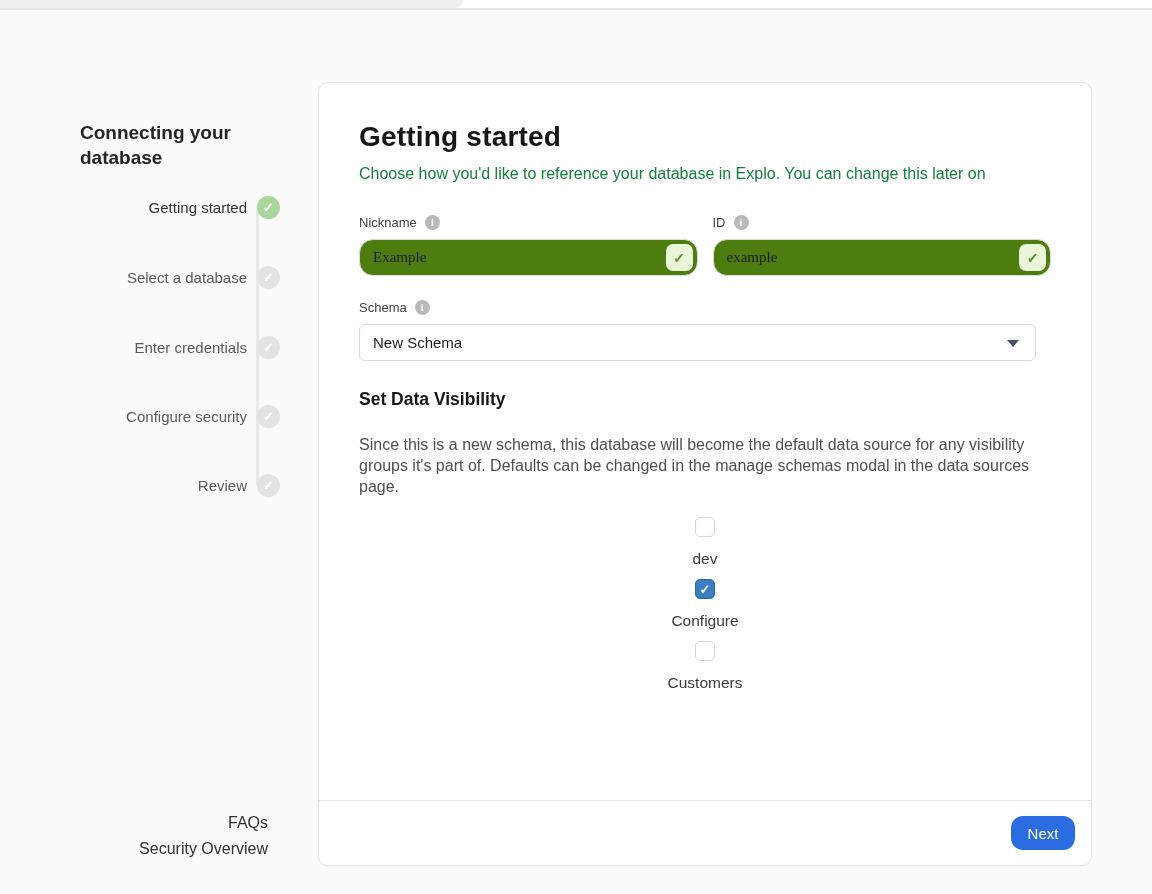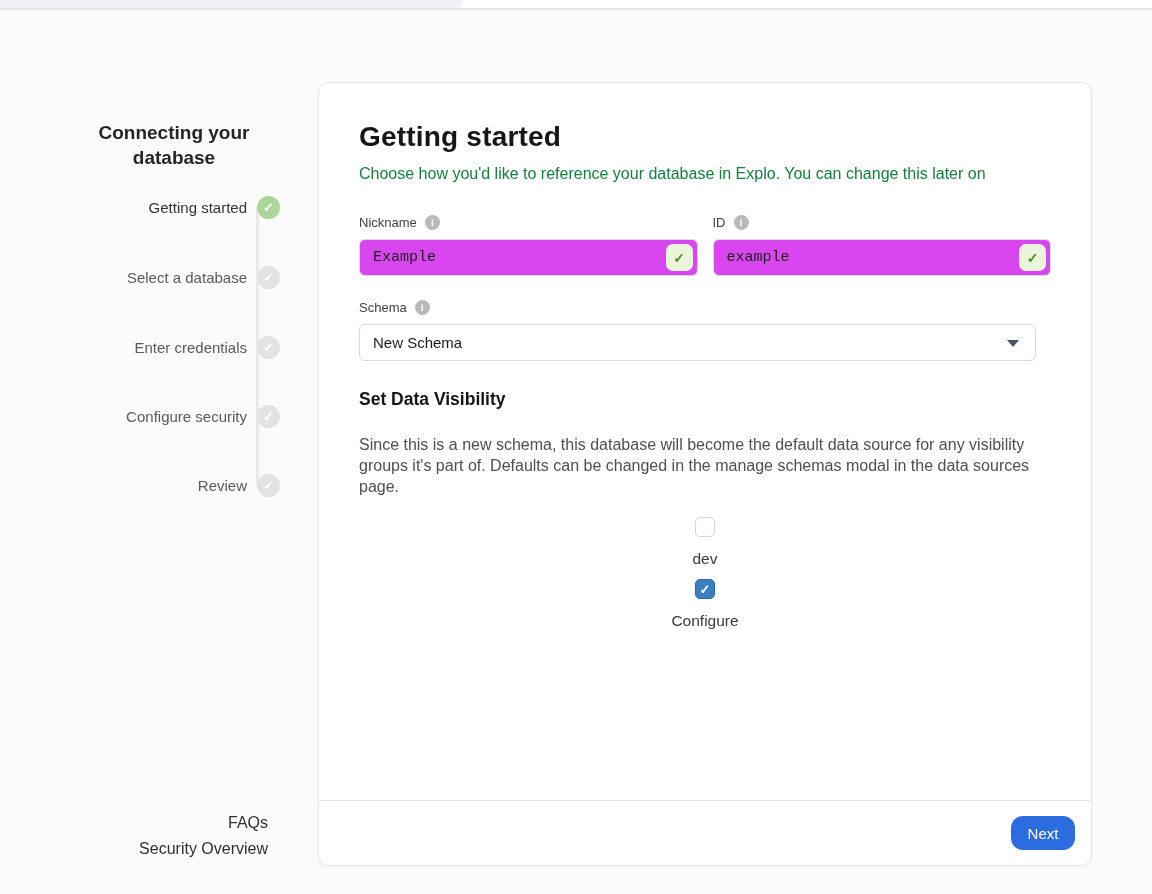--- a/index.html
+++ b/index.html
@@ -12,21 +12,21 @@
     color:#1a1a1a;
   }
   
   .topbar { position:absolute; top:0; left:0; width:1152px; height:10px; background:#fff; }
   .topbar-tab { position:absolute; top:0; left:0; width:463px; height:8px; background:#eef0f3; border-radius:0 0 9px 0; }
   .topbar-line { position:absolute; top:8px; left:0; width:1152px; height:2px; background:#e3e4e6; }
 
   
   .sidebar-title {
     position:absolute; top:120px; left:80px; width:188px;
-    text-align:center; font-size:19px; font-weight:600; color:#252525; line-height:25px;
+    text-align:left; font-size:19px; font-weight:600; color:#252525; line-height:25px;
   }
   .stepper-line { position:absolute; left:256px; top:207px; width:3px; height:278px; background:#e9e9e9; }
   .step-row { position:absolute; left:60px; width:220px; height:24px; display:flex; align-items:center; justify-content:flex-end; gap:10px; }
   .step-label { font-size:15px; color:#5a5a5a; }
   .step-label.active { color:#333; }
   .step-circle {
     width:23px; height:23px; border-radius:50%; flex:0 0 auto;
     display:flex; align-items:center; justify-content:center;
     color:#fff; font-size:13px; font-weight:700;
   }
@@ -51,23 +51,23 @@
   .field-label-row { display:flex; align-items:center; gap:8px; margin-bottom:9px; }
   .field-label { font-size:13px; color:#3f3f3f; }
   .info-icon {
     width:15px; height:15px; border-radius:50%; background:#b9b9b9;
     color:#fff; font-size:10px; font-weight:700; font-style:normal;
     display:inline-flex; align-items:center; justify-content:center;
     font-family:"Liberation Serif", serif;
   }
   .text-input-wrap { position:relative; }
   .text-input {
-    width:100%; height:37px; border:1px solid #dcdcdc; border-radius:6px;
-    padding:0 44px 0 13px; font-size:15px; color:#1c1c1c; background:#d946ef;
-    font-family:Liberation Mono, monospace; outline:none;
+    width:100%; height:37px; border:1px solid #dcdcdc; border-radius:14px;
+    padding:0 44px 0 13px; font-size:15px; color:#1c1c1c; background:#4d7c0f;
+    font-family:Liberation Serif, serif; outline:none;
   }
   .valid-badge {
     position:absolute; right:5px; top:5px; width:27px; height:27px;
     border-radius:7px; background:#eaf5da;
     display:flex; align-items:center; justify-content:center;
     color:#5c8b22; font-size:14px; font-weight:700;
   }
 
   .schema-block { margin-top:24px; width:calc(100% - 15px); }
   .select {
@@ -187,19 +187,23 @@
 
     <div class="checkbox-list">
       <div class="checkbox-row">
         <span class="checkbox"></span>
         <span class="checkbox-label">dev</span>
       </div>
       <div class="checkbox-row">
         <span class="checkbox checked">✓</span>
         <span class="checkbox-label">Configure</span>
       </div>
+      <div class="checkbox-row">
+        <span class="checkbox"></span>
+        <span class="checkbox-label">Customers</span>
+      </div>
     </div>
   </div>
 
   <div class="card-footer">
     <button class="next-button">Next</button>
   </div>
 </div>
 
 </body></html>

